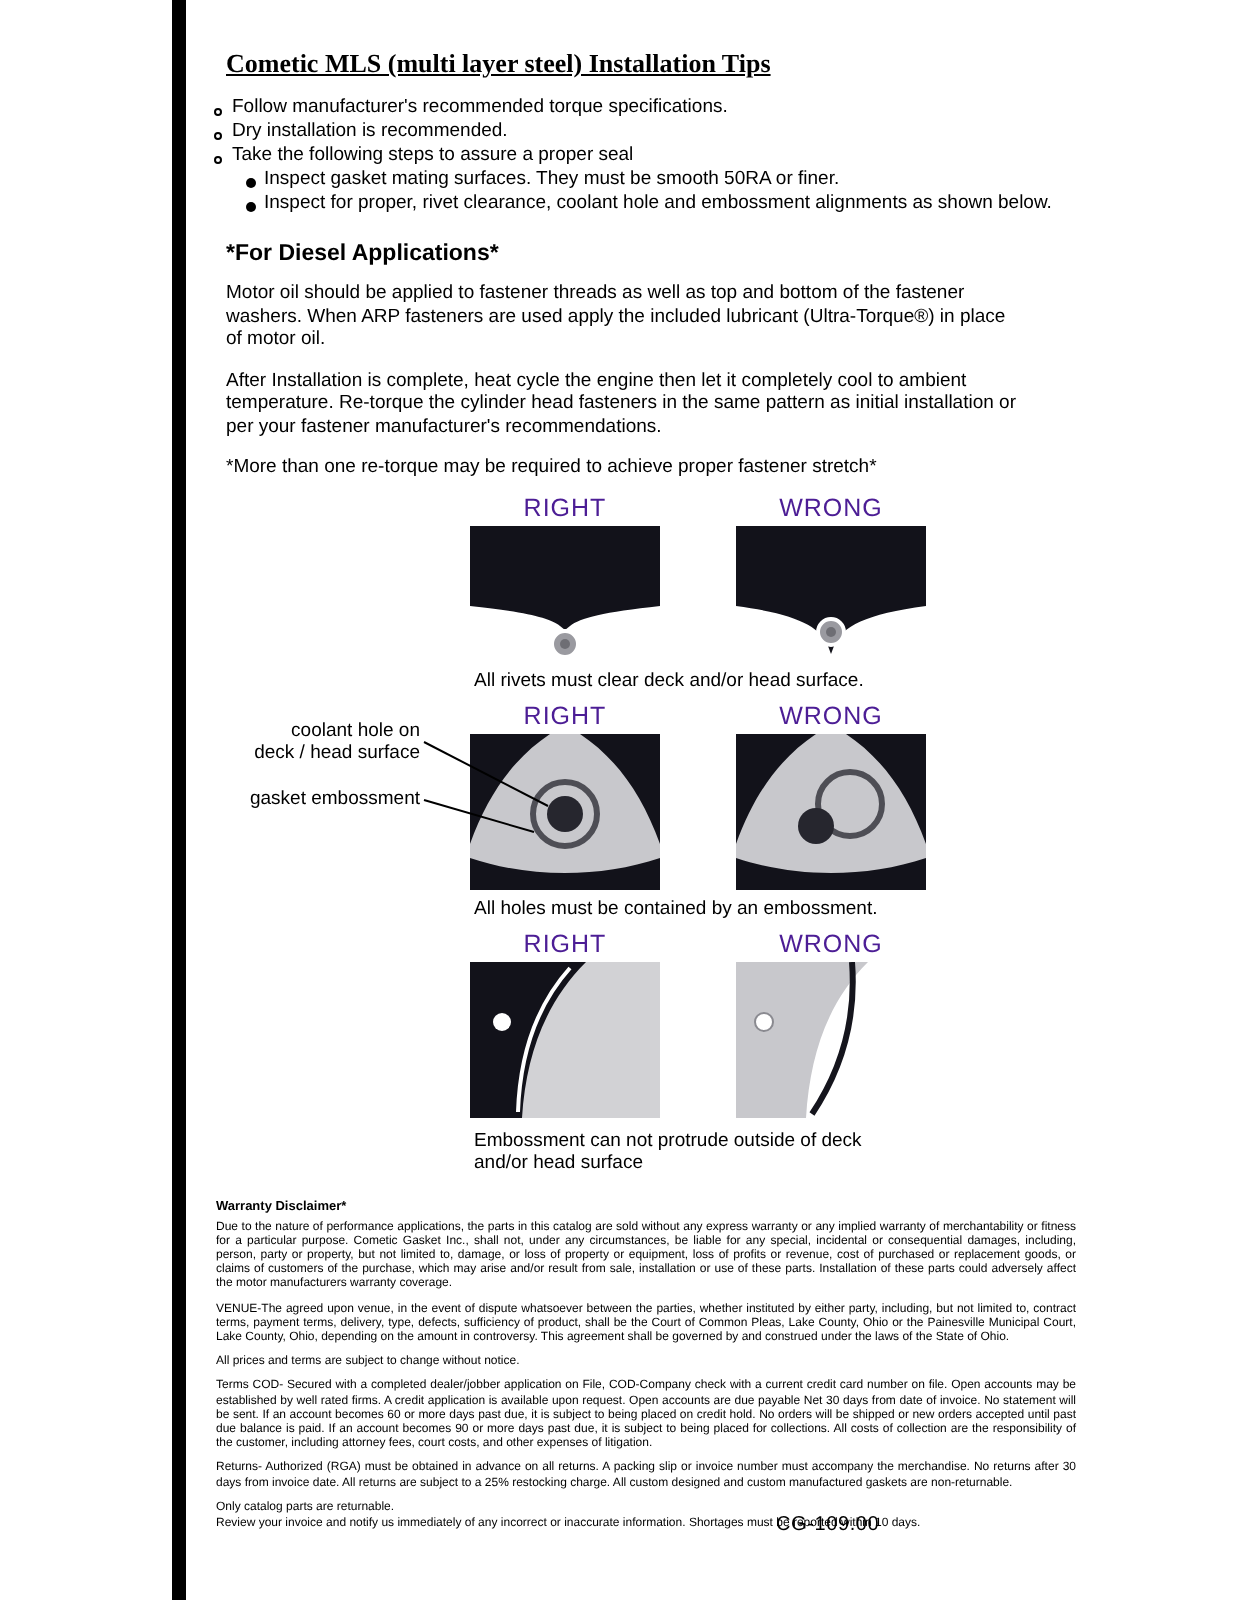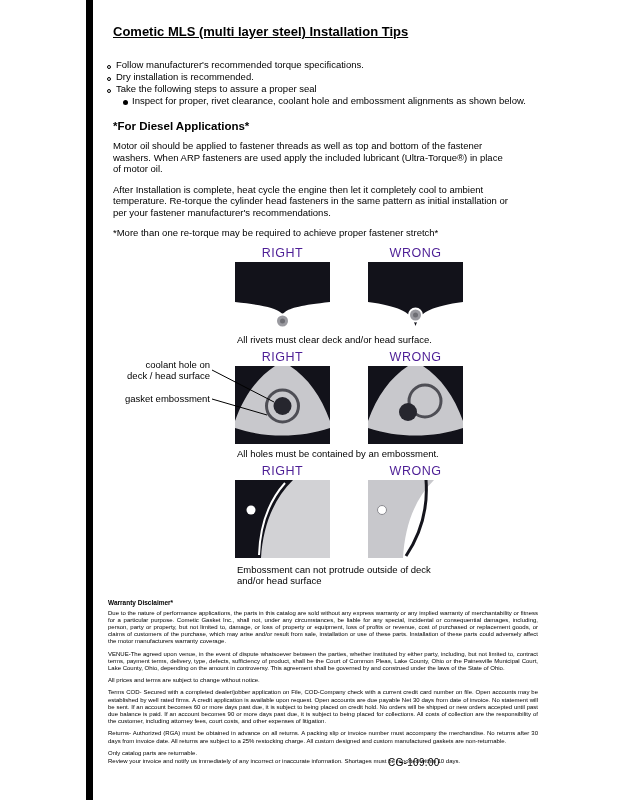--- a/index.html
+++ b/index.html
@@ -2,21 +2,21 @@
 <html><head>
 <meta charset="utf-8">
 <style>
   * { margin:0; padding:0; box-sizing:border-box; }
   html,body { width:618px; height:800px; }
   body { background:#ffffff; font-family:"Liberation Sans", sans-serif; color:#000; }
   .page { position:relative; width:618px; height:800px; background:#fff; overflow:hidden; }
   .left-rule { position:absolute; left:86px; top:0; width:7px; height:800px; background:#000; }
   .content { position:absolute; left:100px; top:18px; width:505px; }
 
-  .title { font-size:13px; font-weight:bold; text-decoration:underline; margin:6px 0 20px 13px; }
+  .title { font-size:13px; font-weight:bold; text-decoration:underline; margin:6px 0 8px 13px;font-family:Liberation Serif, serif; }
 
   .tips { margin-left:7px; }
   .tip { display:flex; align-items:center; font-size:9.5px; line-height:12px; }
   .tip.sub { margin-left:16px; }
   .mk { flex:0 0 auto; }
   .mk-open { width:4px; height:4px; border:1px solid #000; border-radius:50%; margin:3px 5px 0 0; }
   .mk-fill { width:5px; height:5px; background:#000; border-radius:50%; margin:3px 4px 0 0; }
 
   .diesel-h { font-size:11.5px; font-weight:bold; margin:13px 0 8px 13px; }
   .para { font-size:9.5px; line-height:11.5px; width:398px; margin:0 0 9px 13px; }
@@ -51,20 +51,24 @@
         <span class="mk mk-open"></span>
         <span>Follow manufacturer's recommended torque specifications.</span>
       </div>
       <div class="tip">
         <span class="mk mk-open"></span>
         <span>Dry installation is recommended.</span>
       </div>
       <div class="tip">
         <span class="mk mk-open"></span>
         <span>Take the following steps to assure a proper seal</span>
+      </div>
+      <div class="tip sub">
+        <span class="mk mk-fill"></span>
+        <span>Inspect gasket mating surfaces.  They must be smooth 50RA or finer.</span>
       </div>
       <div class="tip sub">
         <span class="mk mk-fill"></span>
         <span>Inspect for proper, rivet clearance, coolant hole and embossment alignments as shown below.</span>
       </div>
     </div>
 
     <h2 class="diesel-h">*For Diesel Applications*</h2>
     <p class="para">Motor oil should be applied to fastener threads as well as top and bottom of the fastener washers. When ARP fasteners are used apply the included lubricant (Ultra-Torque®) in place of motor oil.</p>
     <p class="para">After Installation is complete, heat cycle the engine then let it completely cool to ambient temperature. Re-torque the cylinder head fasteners in the same pattern as initial installation or per your fastener manufacturer's recommendations.</p>

